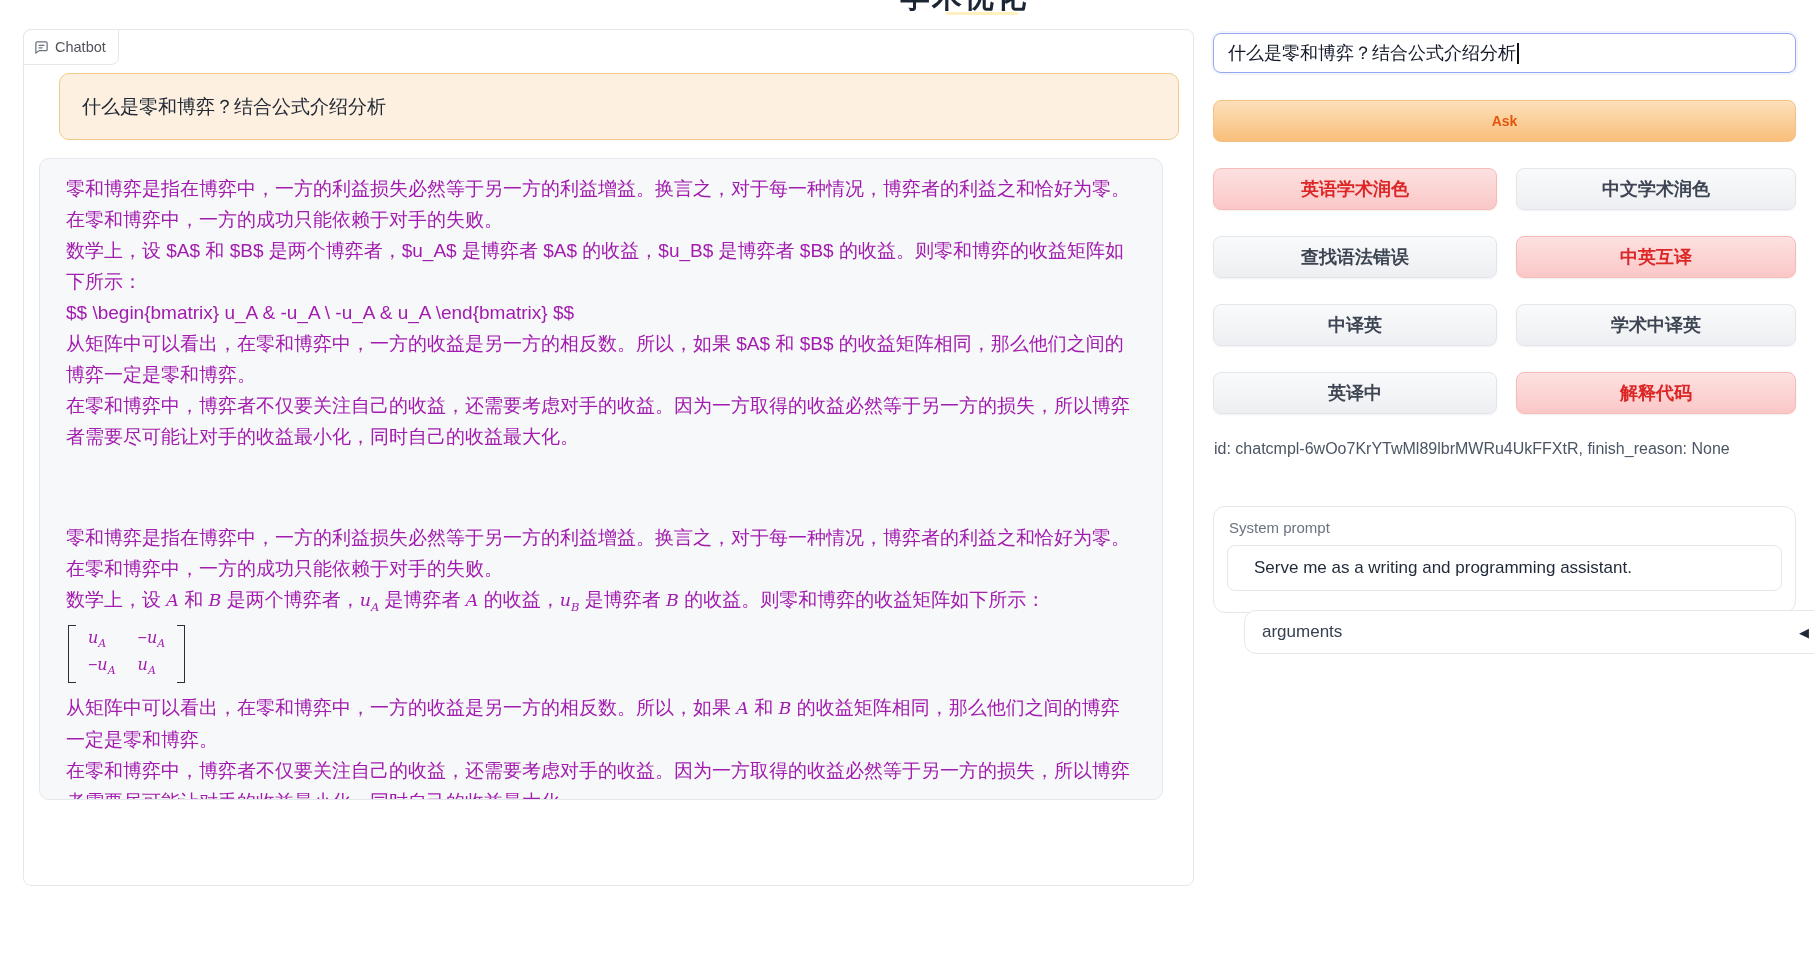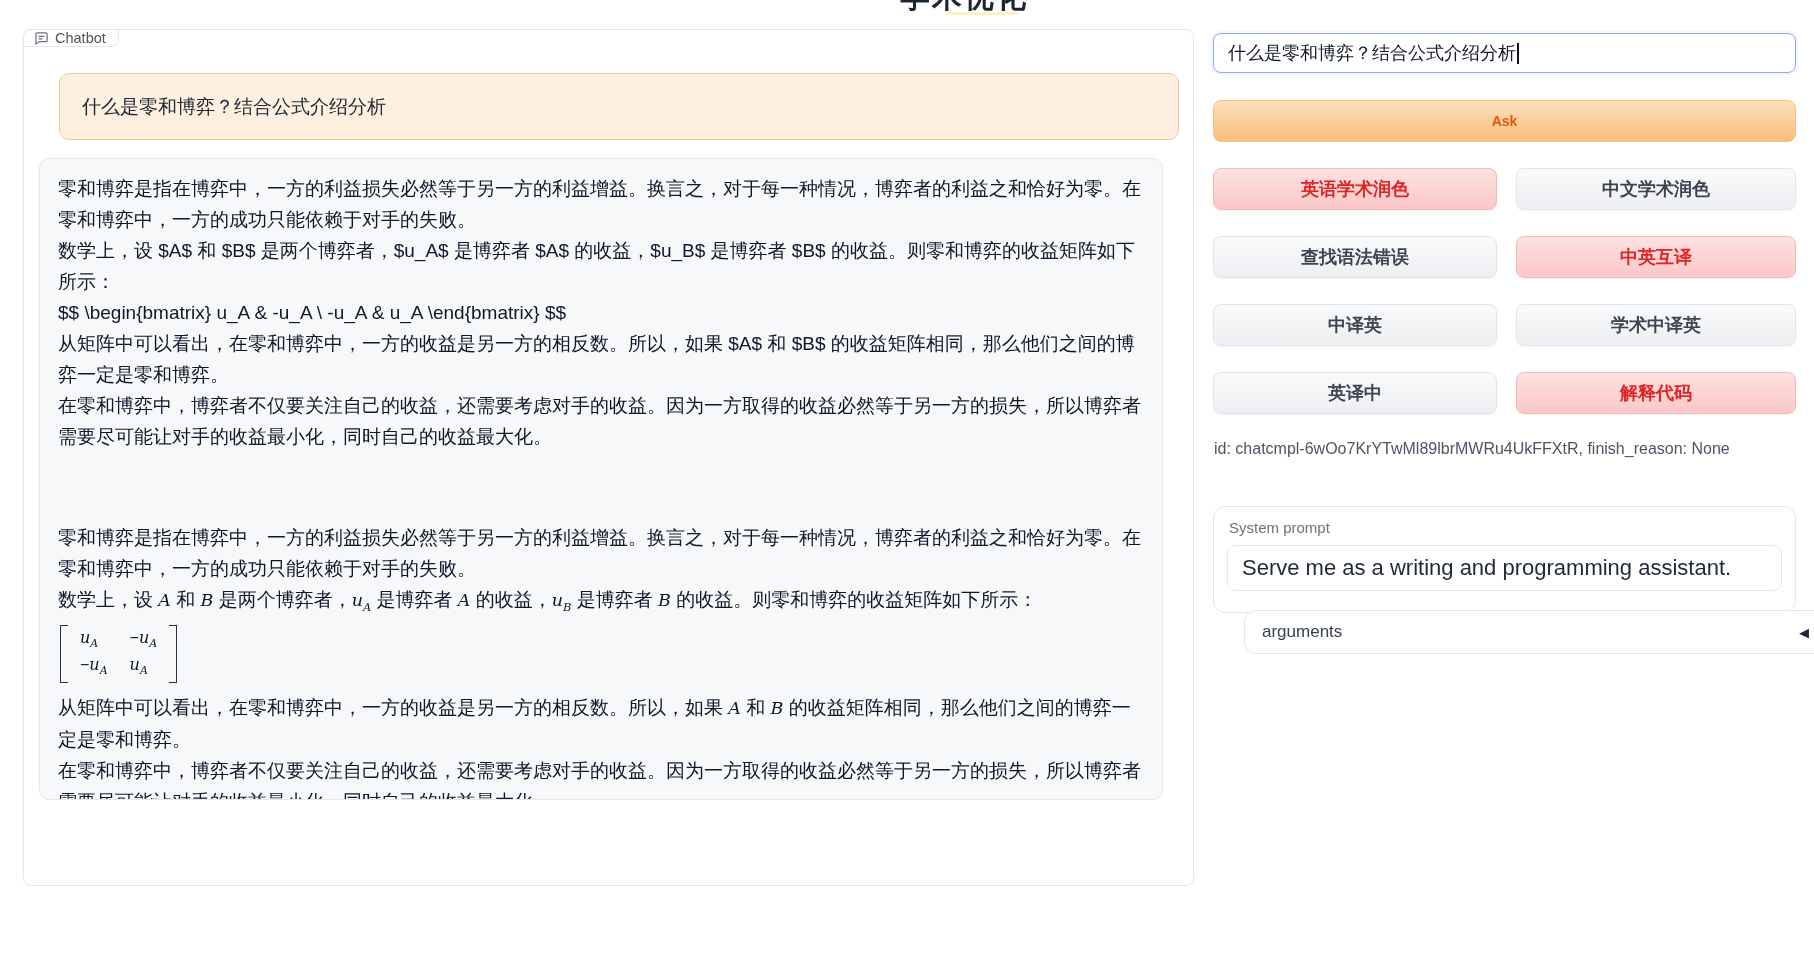--- a/index.html
+++ b/index.html
@@ -12,34 +12,34 @@
   
   .cropped-title { position:absolute; top:0; left:900px; width:260px; height:11px; overflow:hidden; }
   .cropped-title span { display:inline-block; font-size:30px; font-weight:700; color:#1b2533;
     letter-spacing:2px; position:relative; top:-23px; font-family:"DejaVu Sans",sans-serif; }
   .title-underline { position:absolute; top:12px; left:946px; width:72px; height:3px;
     background:#fde68a; opacity:.55; border-radius:2px; }
 
   
   .chat-panel { position:absolute; left:23px; top:29px; width:1171px; height:857px;
     border:1px solid #e5e7eb; border-radius:8px; background:#fff; }
-  .chat-label { position:absolute; left:-1px; top:-1px; height:18px; padding:0 12px 0 10px;
+  .chat-label { position:absolute; left:-1px; top:-1px; height:36px; padding:0 12px 0 10px;
     display:flex; align-items:center; gap:6px; background:#fff;
     border:1px solid #e5e7eb; border-top-color:#e5e7eb;
     border-top-left-radius:8px; border-bottom-right-radius:8px;
     color:#52525b; font-size:14.5px; }
   .chat-label svg { display:block; }
 
   .msg-user { position:absolute; left:35px; top:43px; width:1120px; height:67px;
     background:#fdf0e0; border:1px solid #f3c98a; border-radius:10px;
     display:flex; align-items:center; padding:0 22px; font-size:19px; color:#212936; }
 
   .msg-bot { position:absolute; left:15px; top:128px; width:1124px; height:642px;
     background:#f7f8f9; border:1px solid #e4e7eb; border-radius:10px;
-    padding:14px 18px; font-size:19px; color:#0f172a; overflow:hidden; }
+    padding:14px 26px; font-size:19px; color:#a21caf; overflow:hidden; }
   .msg-bot p { margin:0; line-height:31px; word-break:break-word; }
   .half-gap { height:70px; }
 
   .mvar { font-family:"DejaVu Serif","Liberation Serif",serif; font-style:italic; font-size:17.5px; }
   .mvar sub { font-size:11.5px; font-style:italic; }
 
   .matrix-line { line-height:normal !important; padding:2px 0 4px 2px; }
   .matrix { display:inline-flex; align-items:stretch; }
   .bracket { width:8px; }
   .bracket.l { border-left:1.7px solid #28303d; border-top:1.7px solid #28303d; border-bottom:1.7px solid #28303d; }
@@ -74,21 +74,21 @@
     border:1px solid #e2e6ea; color:#3d4452; }
   .action-btn.stop { background:linear-gradient(180deg,#fde1e1,#fbc7c7);
     border:1px solid #f8b9b9; color:#dc2626; }
 
   .meta-line { position:absolute; left:1214px; top:440px; font-size:16px; color:#4b5563; }
 
   .system-card { position:absolute; left:1213px; top:506px; width:583px; height:107px;
     border:1px solid #e5e7eb; border-radius:12px; background:#fff; padding:10px 13px; }
   .system-label { font-size:15px; color:#6b7280; margin:2px 0 9px 2px; }
   .system-input { height:46px; border:1px solid #e5e7eb; border-radius:8px; background:#fff;
-    display:flex; align-items:center; padding:0 14px; font-size:22px; color:#1f2937; }
+    display:flex; align-items:center; padding:0 26px; font-size:17px; color:#1f2937; }
 
   .accordion { position:absolute; left:1213px; top:610px; width:583px; height:44px;
     border:1px solid #e5e7eb; border-radius:12px; background:#fff;
     display:flex; align-items:center; justify-content:space-between;
     padding:0 17px; font-size:17px; color:#374151; cursor:pointer;margin-left:31px; }
   .accordion-arrow { font-size:13px; color:#1f2937; font-family:"DejaVu Sans",sans-serif; }
 </style>
 </head>
 <body>
 

